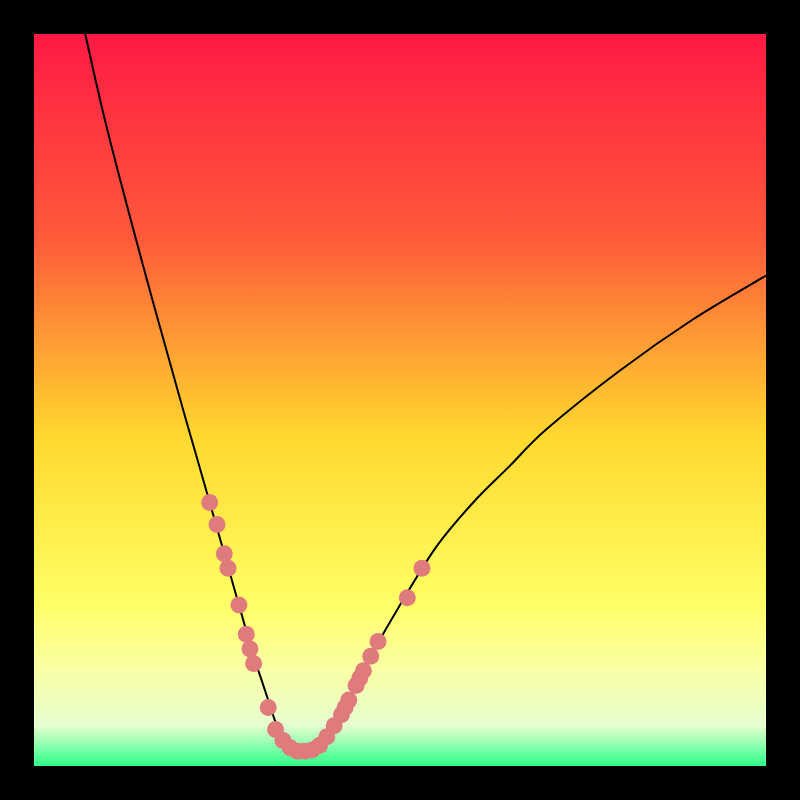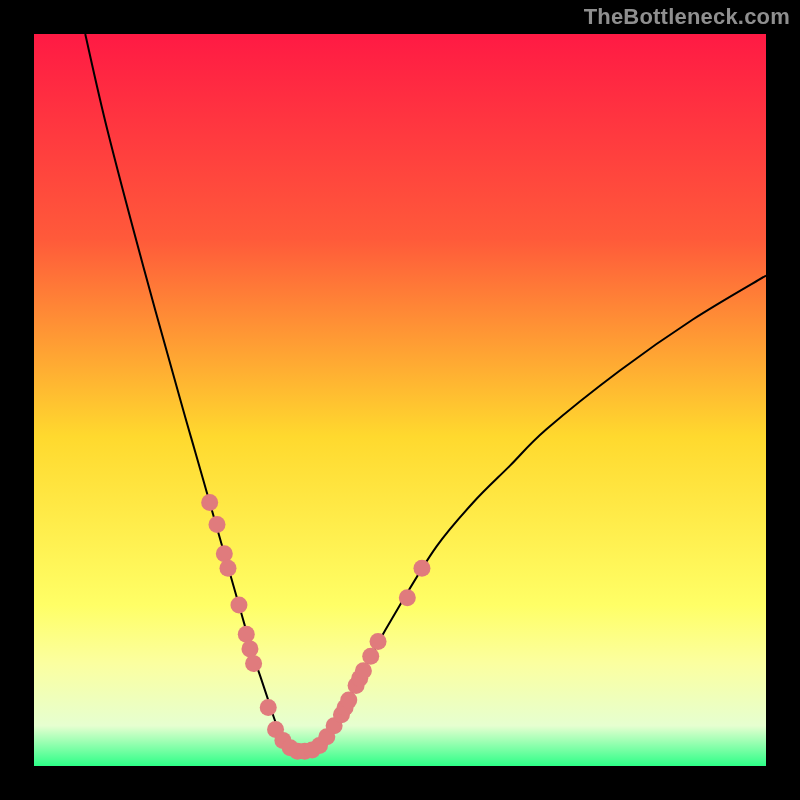--- a/index.html
+++ b/index.html
@@ -34,21 +34,20 @@
     font-size: 22px;
     font-weight: 600;
     color: #8f8f8f;
     letter-spacing: 0.2px;
   }
 </style>
 </head>
 <body>
 
 <div class="frame">
-  <div class="watermark">TheBottleneck.com</div>
   <div class="plot">
     <svg id="chart-svg" width="732" height="732" viewBox="0 0 732 732">
       <defs>
         <linearGradient id="bg-grad" x1="0" y1="0" x2="0" y2="1">
             <stop offset="0%" stop-color="#ff1a44"></stop>
             <stop offset="28.000000000000004%" stop-color="#ff5a3a"></stop>
             <stop offset="55.00000000000001%" stop-color="#ffd92e"></stop>
             <stop offset="78%" stop-color="#ffff66"></stop>
             <stop offset="86%" stop-color="#fbffa0"></stop>
             <stop offset="94.5%" stop-color="#e6ffd0"></stop>

